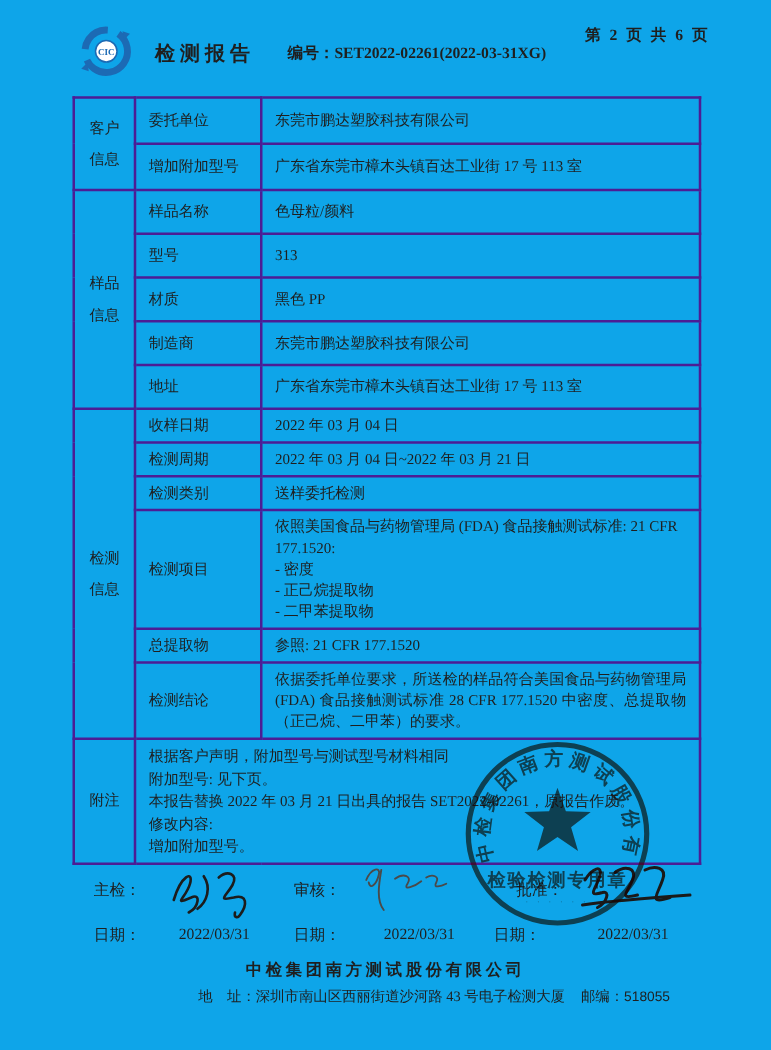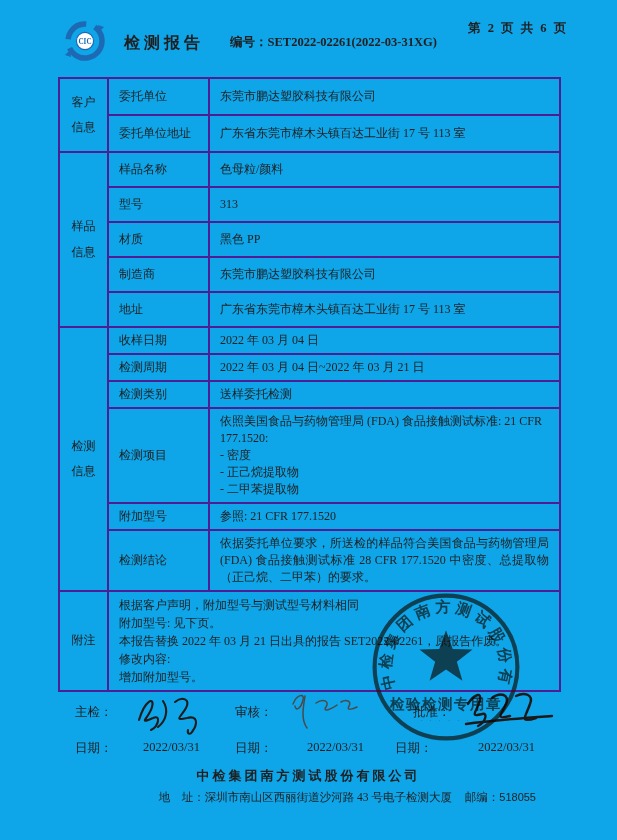--- a/index.html
+++ b/index.html
@@ -71,21 +71,21 @@
   <table class="report">
     <tbody>
 
       <tr class="rc">
         <td class="sec" rowspan="2">客户
 信息</td>
         <td class="lbl">委托单位</td>
         <td class="val">东莞市鹏达塑胶科技有限公司</td>
       </tr>
       <tr class="rc">
-        <td class="lbl">委托单位地址</td>
+        <td class="lbl">增加附加型号</td>
         <td class="val">广东省东莞市樟木头镇百达工业街 17 号 113 室</td>
       </tr>
 
       <tr class="rs">
         <td class="sec" rowspan="5">样品
 信息</td>
         <td class="lbl">样品名称</td>
         <td class="val">色母粒/颜料</td>
       </tr>
       <tr class="rs">
@@ -121,21 +121,21 @@
       </tr>
       <tr>
         <td class="lbl">检测项目</td>
         <td class="val multi">依照美国食品与药物管理局 (FDA) 食品接触测试标准: 21 CFR
 177.1520:
 - 密度
 - 正己烷提取物
 - 二甲苯提取物</td>
       </tr>
       <tr class="rt">
-        <td class="lbl">附加型号</td>
+        <td class="lbl">总提取物</td>
         <td class="val">参照: 21 CFR 177.1520</td>
       </tr>
       <tr>
         <td class="lbl">检测结论</td>
         <td class="val just">依据委托单位要求，所送检的样品符合美国食品与药物管理局 (FDA) 食品接触测试标准 28 CFR 177.1520 中密度、总提取物（正己烷、二甲苯）的要求。</td>
       </tr>
 
       <tr>
         <td class="sec">附注</td>
         <td class="notes" colspan="2">根据客户声明，附加型号与测试型号材料相同

